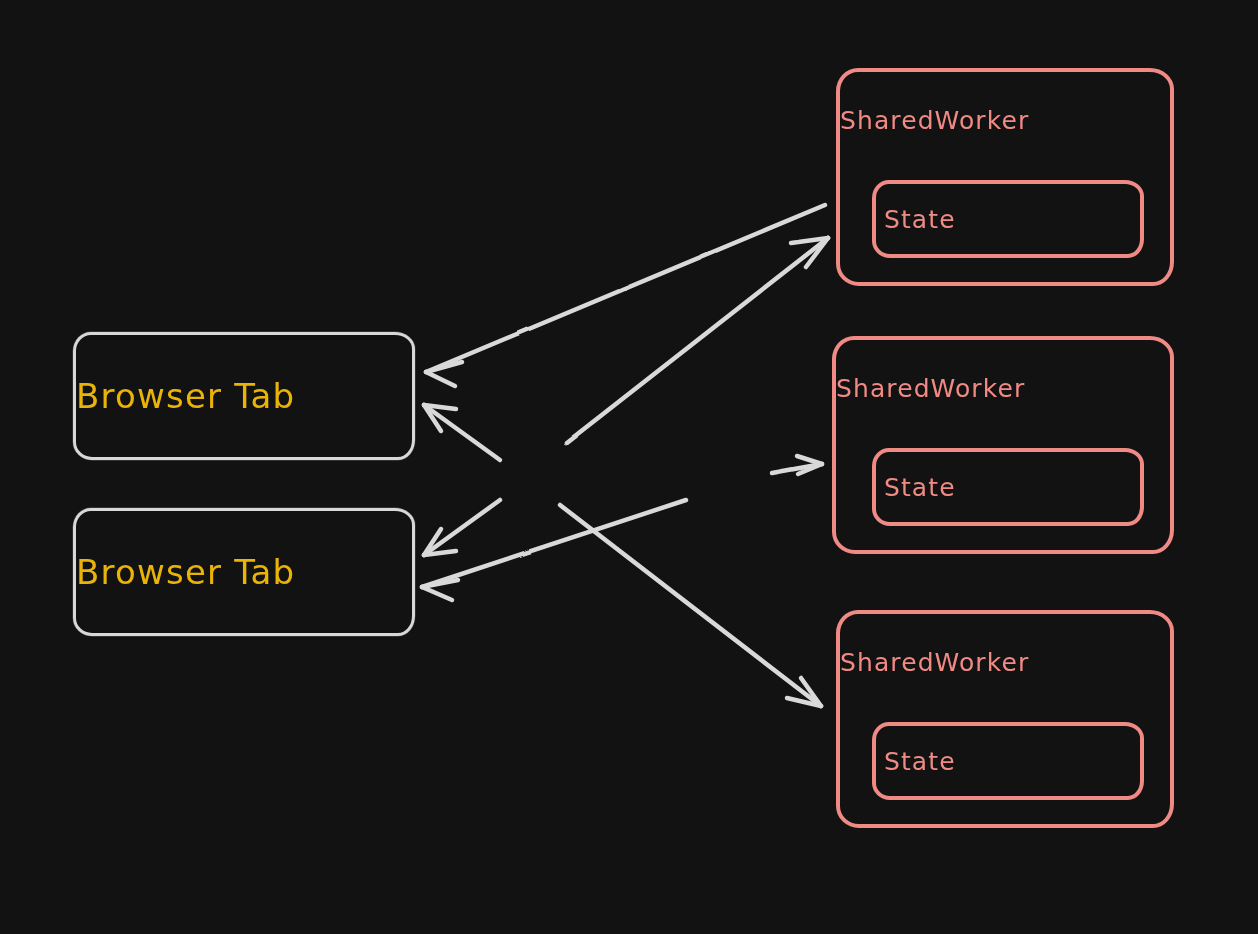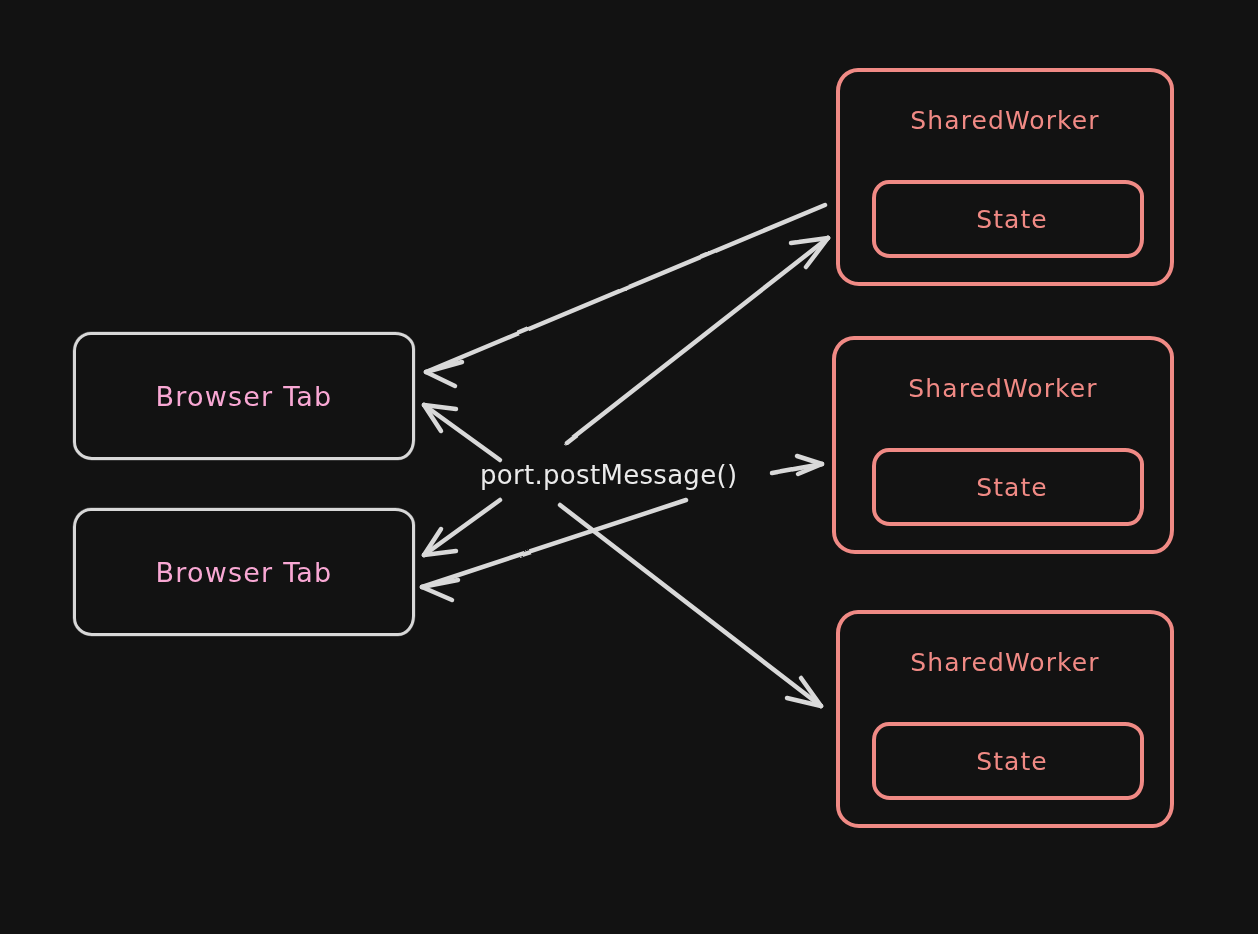--- a/index.html
+++ b/index.html
@@ -48,28 +48,27 @@
   .state-node {
     border-width: 4px;
     border-color: #f08a85;
     border-radius: 17px 19px 16px 18px / 18px 16px 19px 17px;
   }
 
   .node-label {
     position: absolute;
     left: 0;
     right: 0;
-    text-align: center;
     white-space: nowrap;
     font-family: "DejaVu Sans", sans-serif;
   }
 
   .tab-label {
-    color: #f9a8d4;
-    font-size: 27px;
+    color: #eab308;
+    font-size: 34px;
     letter-spacing: 1.2px;
     top: 50%;
     transform: translateY(-50%);
   }
   .worker-title {
     color: #f08a85;
     font-size: 25px;
     letter-spacing: 1.1px;
     top: 34px;
   }
@@ -172,15 +171,14 @@
     </div>
   </div>
 
   <div class="node worker-node" style="left:836px; top:610px; width:338px; height:218px;">
     <div class="node-label worker-title">SharedWorker</div>
     <div class="node state-node" style="left:32px; top:108px; width:272px; height:78px;">
       <div class="node-label state-label">State</div>
     </div>
   </div>
 
-  <div class="edge-label" style="left:480px; top:460px;">port.postMessage()</div>
 
 </div>
 
 </body></html>

